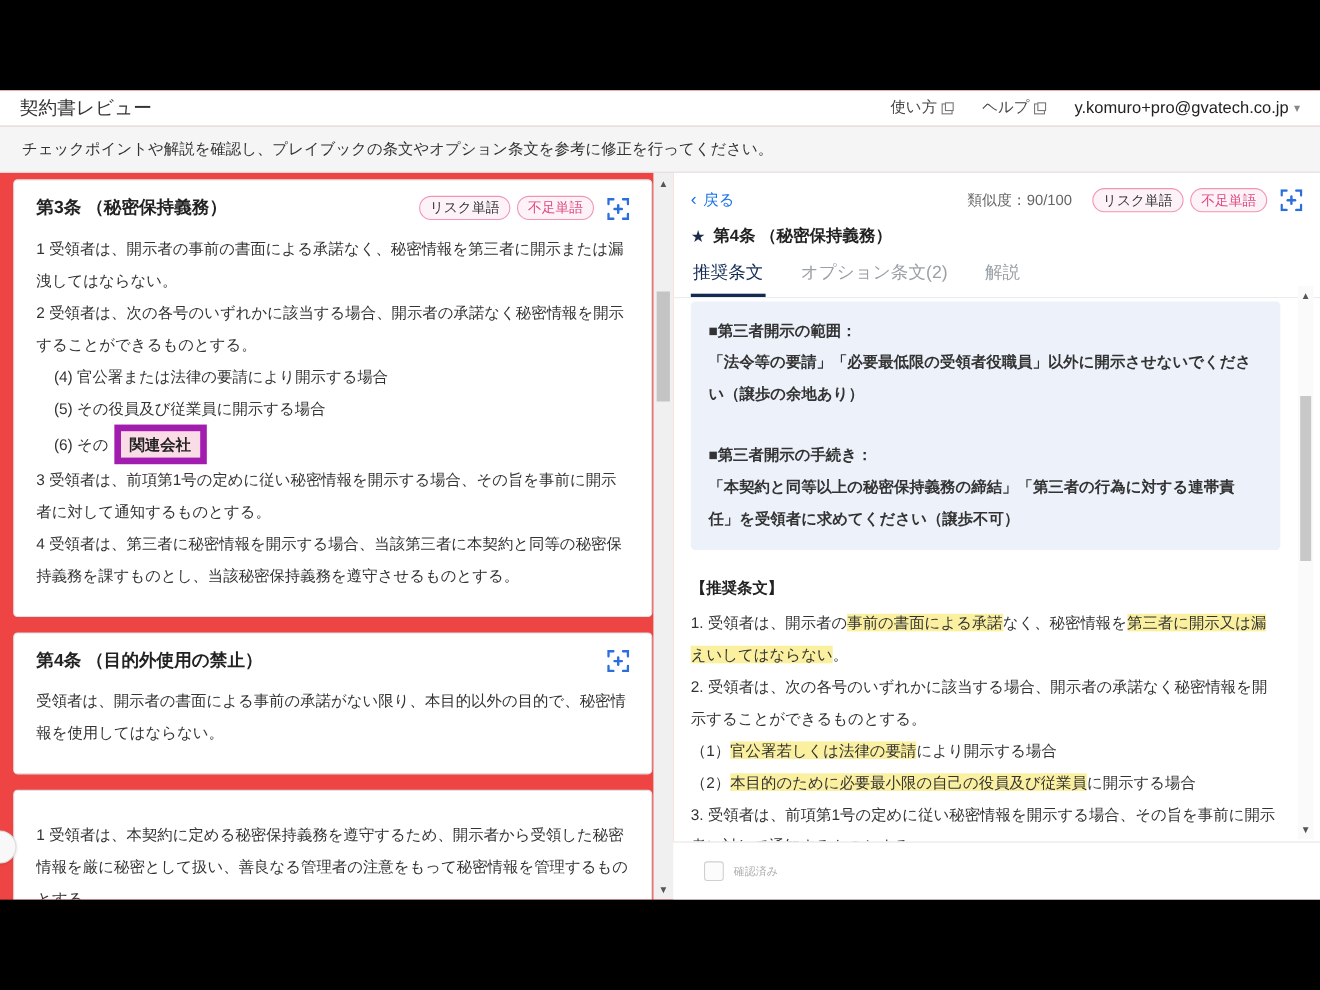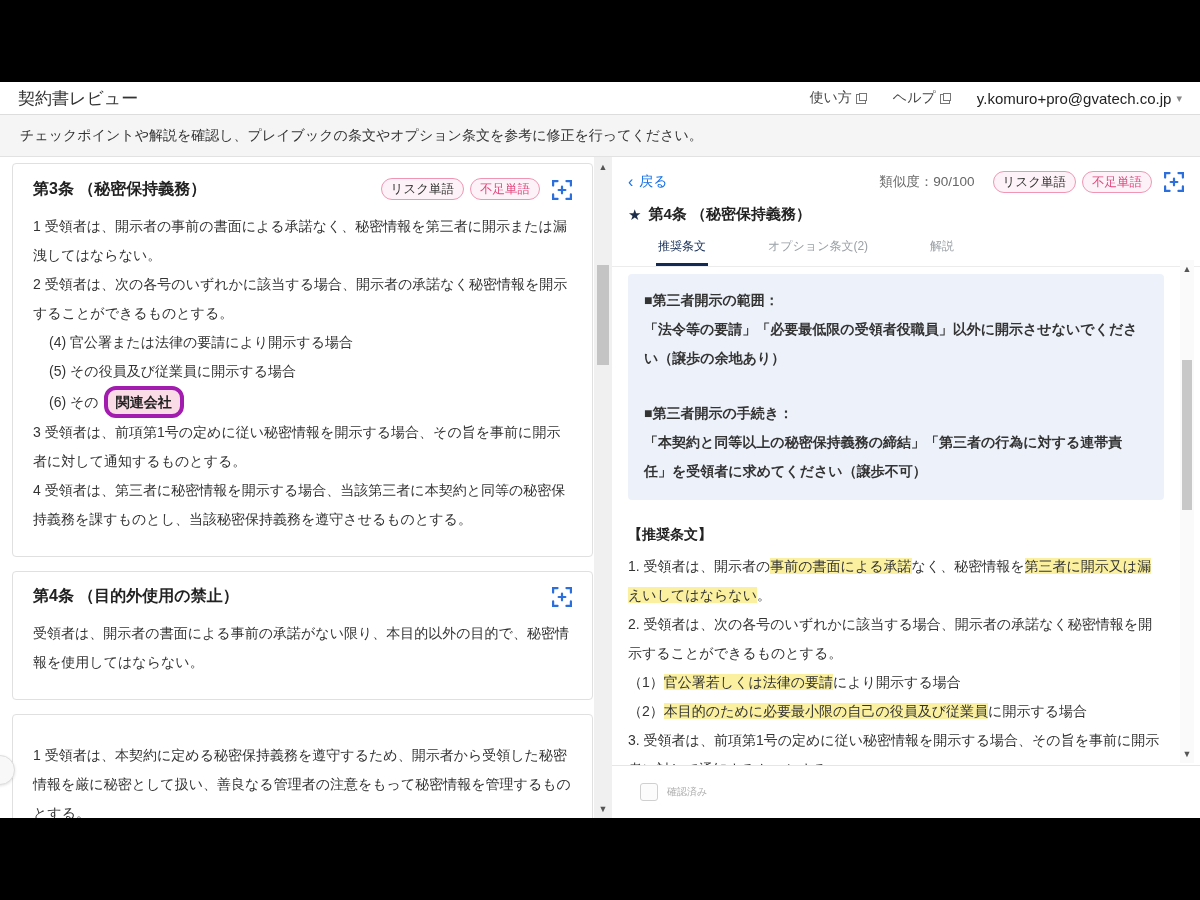--- a/index.html
+++ b/index.html
@@ -2,21 +2,21 @@
 <html><head>
 <meta charset="utf-8">
 <style>
   html,body{margin:0;padding:0;background:#000;}
   body{width:1200px;height:900px;overflow:hidden;position:relative;
        font-family:"Liberation Sans","DejaVu Sans",sans-serif;color:#333;}
   .letterbox{position:absolute;left:0;width:1200px;background:#000;}
   #lb-top{top:0;height:82px;}
   #lb-bottom{top:818px;height:82px;}
 
-  #app{position:absolute;top:82px;left:0;width:1200px;height:736px;background:#ffffff;overflow:hidden;}
+  #app{position:absolute;top:82px;left:0;width:1200px;height:736px;background:#ef4444;overflow:hidden;}
 
   
   #hdr{position:absolute;top:0;left:0;right:0;height:33px;background:#fff;border-bottom:1px solid #ddd;
        display:flex;align-items:center;padding:0 18px;box-sizing:border-box;}
   #hdr .title{font-size:17px;color:#333;}
   #hdr .spacer{flex:1;}
   .hdr-link{display:flex;align-items:center;gap:4px;font-size:14px;color:#444;margin-left:26px;cursor:pointer;}
   .extlink{position:relative;width:11px;height:11px;display:inline-block;}
   .extlink::before{content:"";position:absolute;left:0;bottom:0;width:8px;height:8px;border:1px solid #777;}
   .extlink::after{content:"";position:absolute;right:0;top:0;width:6px;height:6px;border:1px solid #777;background:#fff;}
@@ -39,39 +39,39 @@
   .card-title{font-size:16px;font-weight:bold;color:#222;flex:1;}
   .badge{display:inline-block;border:1px solid #f096b4;background:#fdf2f7;border-radius:11px;
          font-size:12.5px;padding:2px 9px;margin-left:6px;line-height:1.3;}
   .badge.risk{color:#333;}
   .badge.missing{color:#e0487e;}
   .expand-btn{width:20px;height:20px;margin-left:12px;cursor:pointer;flex:none;display:inline-block;}
   .card-body{margin-top:12px;}
   .tline{margin:0;font-size:14px;line-height:29px;color:#333;}
   .tline.ind{padding-left:16px;}
   .seg-hl{background:#faf0a0;}
-  .seg-riskword{display:inline-block;border:4px solid #a21caf;background:#fadce7;color:#222;font-weight:bold;
-                border-radius:12px;padding:0 8px;margin:0 5px;line-height:24px;}
+  .seg-riskword{display:inline-block;border:6px solid #a21caf;background:#fadce7;color:#222;font-weight:bold;
+                border-radius:0;padding:0 8px;margin:0 5px;line-height:24px;}
 
   
   #left-sb{position:absolute;left:594px;top:0;width:18px;height:100%;background:#f0f0f0;}
   .sb-arrow{position:absolute;left:0;width:100%;text-align:center;font-size:9px;color:#555;line-height:14px;}
   #left-sb .thumb{position:absolute;left:3px;top:108px;width:12px;height:100px;background:#c4c4c4;}
 
   
   #right-panel{position:absolute;left:612px;top:0;right:0;height:100%;background:#fff;}
   #rp-row1{display:flex;align-items:center;padding:14px 16px 0 16px;}
   #back-link{display:flex;align-items:center;gap:6px;font-size:14px;color:#1a73e8;cursor:pointer;}
   #back-link .chev{font-size:16px;line-height:1;}
   #rp-row1 .spacer{flex:1;}
   #similarity{font-size:13.5px;color:#666;margin-right:12px;}
   #rp-title{display:flex;align-items:center;gap:7px;padding:12px 16px 0 16px;font-size:15px;font-weight:bold;color:#222;}
   #rp-title .star{color:#1c2c49;font-size:15px;}
   #rp-tabs{display:flex;gap:30px;padding:10px 16px 0 16px;border-bottom:1px solid #ececec;}
-  .tab{font-size:12px;padding:4px 2px 8px 2px;color:#9aa0a6;cursor:pointer;border-bottom:3px solid transparent;margin-left:28px;}
+  .tab{font-size:16px;padding:4px 2px 8px 2px;color:#9aa0a6;cursor:pointer;border-bottom:3px solid transparent;}
   .tab.active{color:#122a54;border-bottom-color:#122a54;}
 
   #rp-scroll{position:absolute;top:103px;left:0;right:0;bottom:53px;overflow:hidden;padding:14px 36px 10px 16px;box-sizing:border-box;}
   #checkpoint-box{background:#edf2fa;border-radius:4px;padding:12px 16px 14px 16px;font-weight:bold;}
   .cp-section{margin-bottom:0;}
   .cp-section + .cp-section{margin-top:26px;}
   .cp-title,.cp-body{font-size:14px;line-height:29px;color:#333;margin:0;}
   #rec-heading{font-size:14px;font-weight:bold;color:#222;margin:26px 0 8px 0;}
 
   

